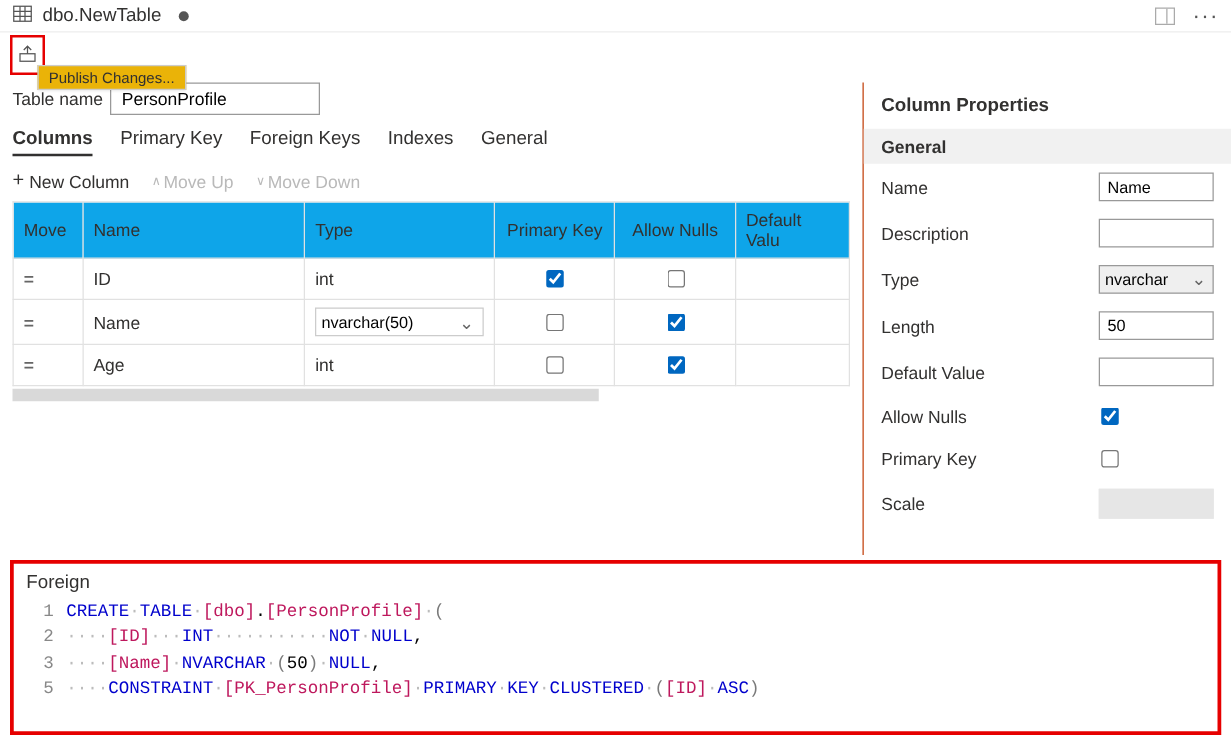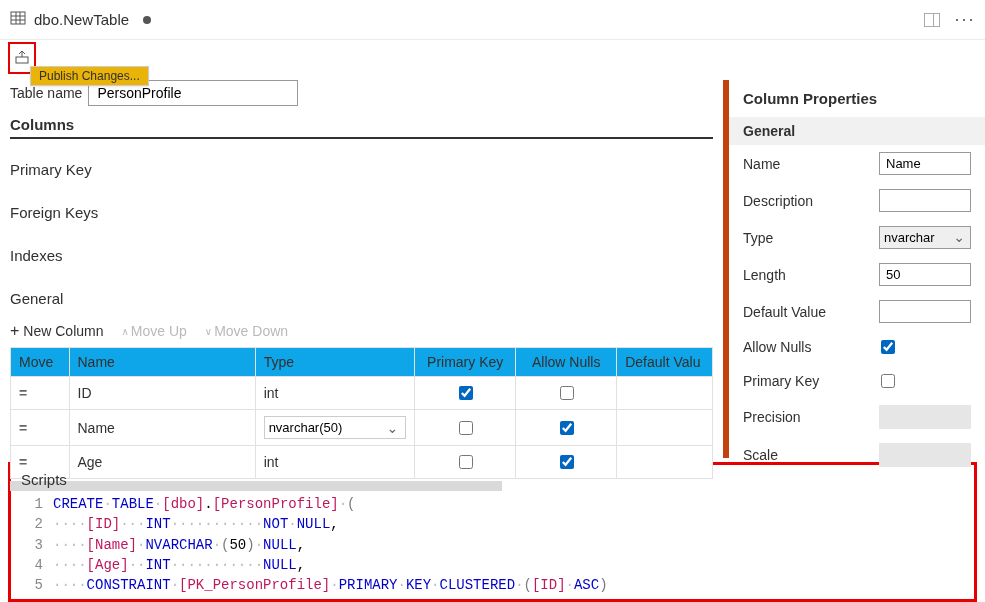--- a/index.html
+++ b/index.html
@@ -7,21 +7,21 @@
     margin: 0;
     font-family: "Segoe UI", Arial, sans-serif;
     font-size: 14px;
     color: #323130;
     background: #fff;
     width: 985px;
     height: 602px;
     overflow: hidden;
   }
   .titlebar {
-    height: 40px;
+    height: 26px;
     display: flex;
     align-items: center;
     padding: 0 10px;
     justify-content: space-between;
     border-bottom: 1px solid #ededed;
   }
   .titlebar-left { display:flex; align-items:center; gap:8px; }
   .table-icon svg { width:16px; height:16px; }
   .title-text { font-size: 15px; }
   .dirty-dot { width:8px; height:8px; background:#555; border-radius:50%; margin-left:6px; }
@@ -50,29 +50,29 @@
     padding:2px 8px; font-size:12px;
     box-shadow:0 1px 2px rgba(0,0,0,0.1);
     white-space:nowrap;
   }
 
   .main-area {
     display:flex;
     height: calc(100% - 36px - 40px - 148px);
   }
   .left-panel { flex:1; min-width:0; padding:0 10px; }
-  .right-panel { width:262px; border-left:6px solid #c2410c; }
+  .right-panel { width:295px; border-left:1px solid #c2410c; }
 
   .table-name-row { display:flex; align-items:center; gap:6px; margin-bottom:10px; }
   .table-name-row label { font-size:14px; }
   .table-name-row input {
-    border:1px solid #999; padding:4px 8px; width:210px; font-size:14px;
-  }
-
-  .tabs { display:flex; gap:22px; margin:8px 0 12px 0;flex-direction:column; }
+    border:1px solid #999; padding:4px 8px; width:168px; font-size:14px;
+  }
+
+  .tabs { display:flex; gap:22px; margin:8px 0 12px 0; }
   .tab { cursor:pointer; padding-bottom:4px; font-size:15px; }
   .tab.active { font-weight:600; border-bottom:2px solid #323130; }
 
   .actions-row { display:flex; gap:18px; align-items:center; margin-bottom:8px; }
   .new-col { display:flex; align-items:center; gap:4px; cursor:pointer; }
   .plus { font-size:16px; line-height:1; }
   .moveup, .movedown { color:#b9b9b9; display:flex; align-items:center; gap:2px; }
   .carets { font-size:10px; }
 
   .grid {
@@ -280,32 +280,27 @@
     </div>
     <div class="rp-row">
       <span>Allow Nulls</span>
       <input type="checkbox" id="prop-nulls" checked="" style="">
     </div>
     <div class="rp-row">
       <span>Primary Key</span>
       <input type="checkbox" id="prop-pk" style="">
     </div>
     <div class="rp-row">
-      <span>Precision</span>
-      <div class="readonly"></div>
-    </div>
-    <div class="rp-row">
       <span>Scale</span>
       <div class="readonly"></div>
     </div>
   </div>
 </div>
 
 <div class="scripts-panel">
-  <div class="scripts-title">Scripts</div>
+  <div class="scripts-title">Foreign</div>
   <div class="code" id="code">
       <div><span class="ln">1</span><span class="kw">CREATE</span><span class="ws">·</span><span class="kw">TABLE</span><span class="ws">·</span><span class="obj">[dbo]</span><span class="plain">.</span><span class="obj">[PersonProfile]</span><span class="ws">·</span><span class="par">(</span></div>
       <div><span class="ln">2</span><span class="ws">····</span><span class="obj">[ID]</span><span class="ws">···</span><span class="kw">INT</span><span class="ws">···········</span><span class="kw">NOT</span><span class="ws">·</span><span class="kw">NULL</span><span class="plain">,</span></div>
       <div><span class="ln">3</span><span class="ws">····</span><span class="obj">[Name]</span><span class="ws">·</span><span class="kw">NVARCHAR</span><span class="ws">·</span><span class="par">(</span><span class="plain">50</span><span class="par">)</span><span class="ws">·</span><span class="kw">NULL</span><span class="plain">,</span></div>
-      <div><span class="ln">4</span><span class="ws">····</span><span class="obj">[Age]</span><span class="ws">··</span><span class="kw">INT</span><span class="ws">···········</span><span class="kw">NULL</span><span class="plain">,</span></div>
       <div><span class="ln">5</span><span class="ws">····</span><span class="kw">CONSTRAINT</span><span class="ws">·</span><span class="obj">[PK_PersonProfile]</span><span class="ws">·</span><span class="kw">PRIMARY</span><span class="ws">·</span><span class="kw">KEY</span><span class="ws">·</span><span class="kw">CLUSTERED</span><span class="ws">·</span><span class="par">(</span><span class="obj">[ID]</span><span class="ws">·</span><span class="kw">ASC</span><span class="par">)</span></div>
     </div>
 </div>
 
 </body></html>

